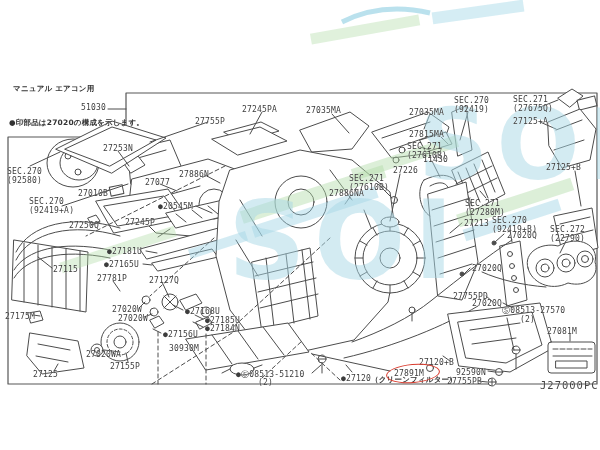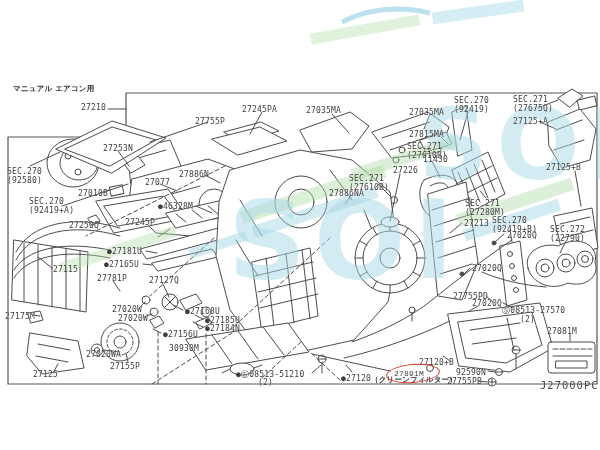--- a/index.html
+++ b/index.html
@@ -4,21 +4,21 @@
 <style>
   html,body{margin:0;padding:0;background:#fff;}
   #stage{position:relative;width:600px;height:450px;background:#fff;overflow:hidden;
          font-family:"DejaVu Sans Mono",monospace;}
   svg{position:absolute;left:0;top:0;}
   .lbl{position:absolute;font:8px/1.15 "DejaVu Sans Mono",monospace;color:#3c3c3c;
        white-space:pre;letter-spacing:.2px;z-index:6;
        text-shadow:0 0 1px rgba(255,255,255,.8);}
   .jp{font-family:"DejaVu Sans",sans-serif;font-size:7.5px;font-weight:bold;color:#333;}
   .code{font-size:10.5px;letter-spacing:1px;color:#444;}
-  .hl{color:#3c3c3c;font-family:Liberation Mono, monospace;}
+  .hl{color:#3c3c3c;}
   #redcircle{position:absolute;left:386px;top:364px;width:52px;height:17px;
        border:1.6px solid #d93a2c;border-radius:50%;transform:rotate(-5deg);z-index:7;}
   .wm{position:absolute;z-index:4;font-family:"DejaVu Sans",sans-serif;font-weight:bold;
       color:rgba(168,216,230,.5);letter-spacing:8px;pointer-events:none;}
   #wm1{left:228px;top:178px;font-size:108px;}
   #wm2{left:418px;top:88px;font-size:98px;}
 </style>
 </head>
 <body>
 
@@ -198,21 +198,22 @@
       <rect x="188" y="240" width="60" height="10" fill="rgba(150,208,226,.42)" transform="rotate(-18 218 245)"></rect>
     </g>
   </svg>
 
   <div id="wm1" class="wm">SOI</div>
   <div id="wm2" class="wm">SOI</div>
 
   <div id="redcircle"></div>
 
   <div class="lbl jp" style="left:13px;top:85px">マニュアル エアコン用</div>
-  <div class="lbl" style="left:81px;top:103px">27210</div>
+  <div class="lbl" style="left:81px;top:103px">51030</div>
+  <div class="lbl jp" style="left:9px;top:119px">●印部品は27020の構成を示します。</div>
   <div class="lbl code" style="left:540px;top:379px">J27000PC</div>
 
   <div class="lbl" style="left:103px;top:144px">27253N</div>
   <div class="lbl" style="left:7px;top:167px">SEC.270
 (92580)</div>
   <div class="lbl" style="left:145px;top:178px">27077</div>
   <div class="lbl" style="left:78px;top:189px">27010B</div>
   <div class="lbl" style="left:29px;top:197px">SEC.270
 (92419+A)</div>
   <div class="lbl" style="left:179px;top:170px">27886N</div>
@@ -226,21 +227,21 @@
 (27675Q)</div>
   <div class="lbl" style="left:513px;top:117px">27125+A</div>
   <div class="lbl" style="left:409px;top:130px">27815MA</div>
   <div class="lbl" style="left:407px;top:142px">SEC.271
 (27610B)</div>
   <div class="lbl" style="left:423px;top:155px">11430</div>
   <div class="lbl" style="left:393px;top:166px">27226</div>
   <div class="lbl" style="left:349px;top:174px">SEC.271
 (27610B)</div>
   <div class="lbl" style="left:329px;top:189px">27886NA</div>
-  <div class="lbl" style="left:158px;top:202px">●46328M</div>
+  <div class="lbl" style="left:158px;top:202px">●20545M</div>
   <div class="lbl" style="left:69px;top:221px">27250Q</div>
   <div class="lbl" style="left:125px;top:218px">27245P</div>
   <div class="lbl" style="left:107px;top:247px">●27181U</div>
   <div class="lbl" style="left:104px;top:260px">●27165U</div>
   <div class="lbl" style="left:97px;top:274px">27781P</div>
   <div class="lbl" style="left:149px;top:276px">27127Q</div>
   <div class="lbl" style="left:53px;top:265px">27115</div>
   <div class="lbl" style="left:5px;top:312px">27175M</div>
   <div class="lbl" style="left:112px;top:305px">27020W</div>
   <div class="lbl" style="left:118px;top:314px">27020W</div>

